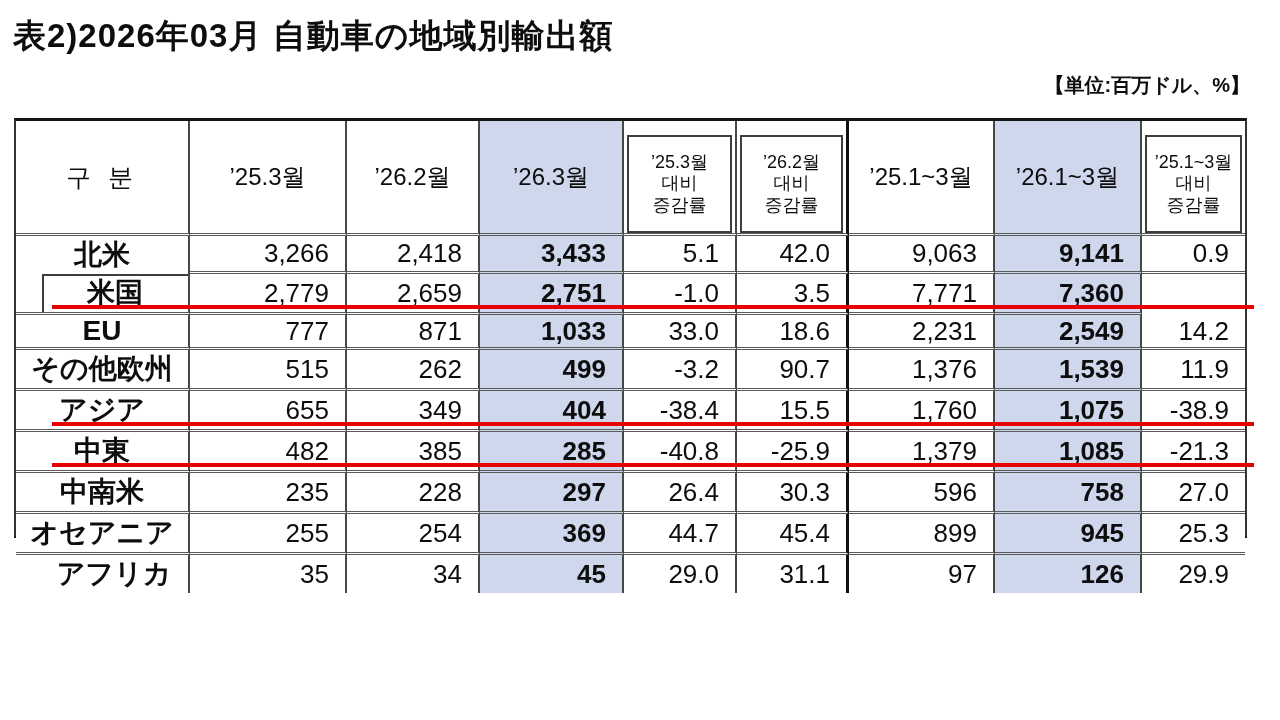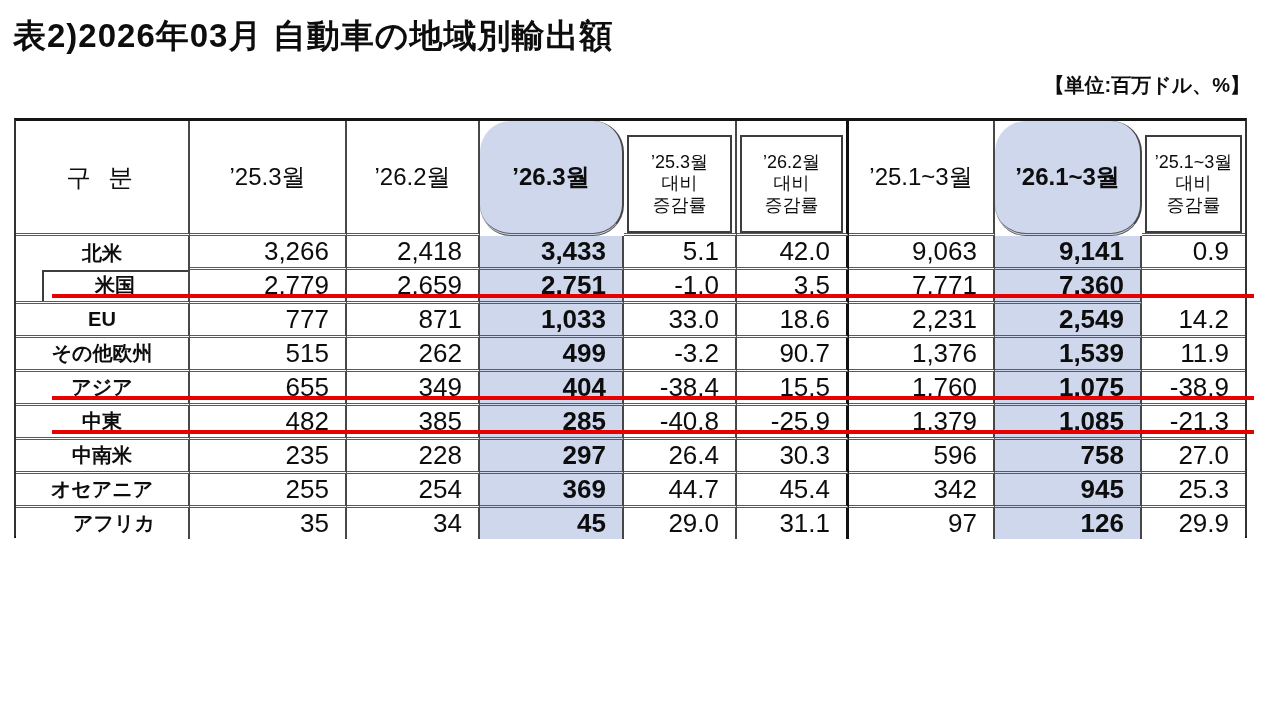--- a/index.html
+++ b/index.html
@@ -23,29 +23,29 @@
         border-right:2px solid #474747;border-bottom:3px double #5a5a5a;background:#fff;}
   .row.last .cell{border-bottom:none;padding-left:24px;}
   .cell.no-br,.cell:last-child{border-right:2px solid #474747;}
   .row .cell:nth-child(9){border-right:none;}
   .cell.thick-r{border-right:3px solid #101010;}
   .cell.hl{background:var(--hl,#cfd7ed);}
   .cell.no-bb{border-bottom:none;}
 
   
   .cell.ch{justify-content:center;font-size:24px;}
-  .cell.ch.bold{font-weight:bold;border-radius:31px;}
+  .cell.ch.bold{font-weight:normal;}
   .cell.corner{justify-content:center;font-size:25px;letter-spacing:5px;}
   .cell.sub{padding:0;align-items:stretch;}
   .subbox{flex:1;margin:14px 3px 0 3px;border:2px solid #3d3d3d;background:#fff;
           display:flex;flex-direction:column;justify-content:center;align-items:center;
           font-size:18px;line-height:1.18;text-align:center;}
 
   
-  .cell.label{justify-content:center;font-weight:bold;font-size:20px;position:relative;}
+  .cell.label{justify-content:center;font-weight:bold;font-size:28px;position:relative;}
   .cell.label.nested{padding-left:26px;}
   .nest{position:absolute;left:26px;right:0;top:0;bottom:0;
         border-left:2px solid #3d3d3d;border-top:2px solid #3d3d3d;pointer-events:none;}
   .cell.val{justify-content:flex-end;padding-right:16px;font-size:26px;}
   .cell.val.hl{font-weight:bold;}
 
   .redline{position:absolute;left:36px;right:-9px;bottom:6px;height:4px;
            background:var(--red,#e60000);z-index:3;}
 </style>
 </head>
@@ -314,21 +314,21 @@
       <div class="cell val hl">
         <span>369</span>
       </div>
       <div class="cell val">
         <span>44.7</span>
       </div>
       <div class="cell val thick-r">
         <span>45.4</span>
       </div>
       <div class="cell val">
-        <span>342</span>
+        <span>899</span>
       </div>
       <div class="cell val hl">
         <span>945</span>
       </div>
       <div class="cell val">
         <span>25.3</span>
       </div>
     </div>
     <div class="row body last">
       <div class="cell label">

